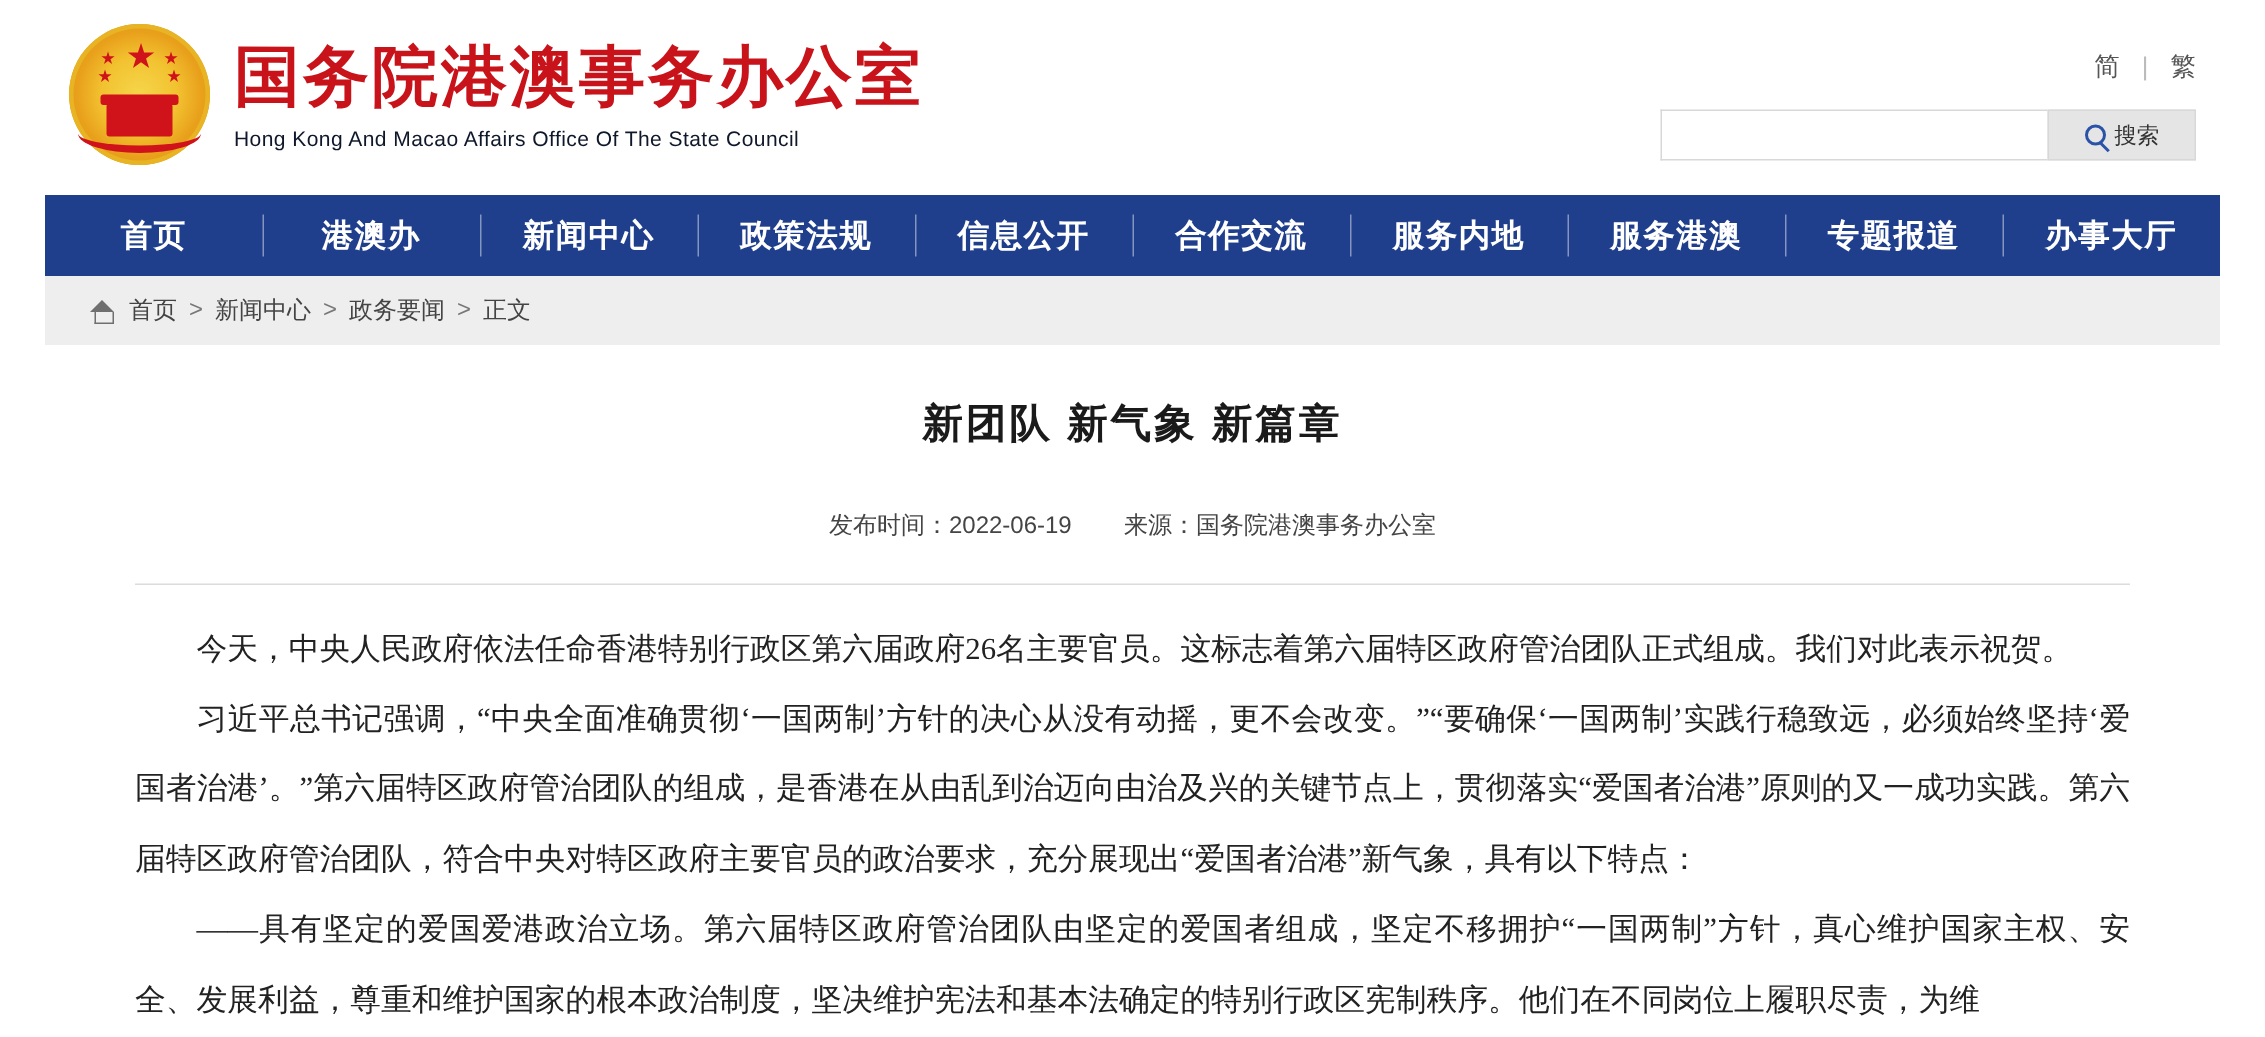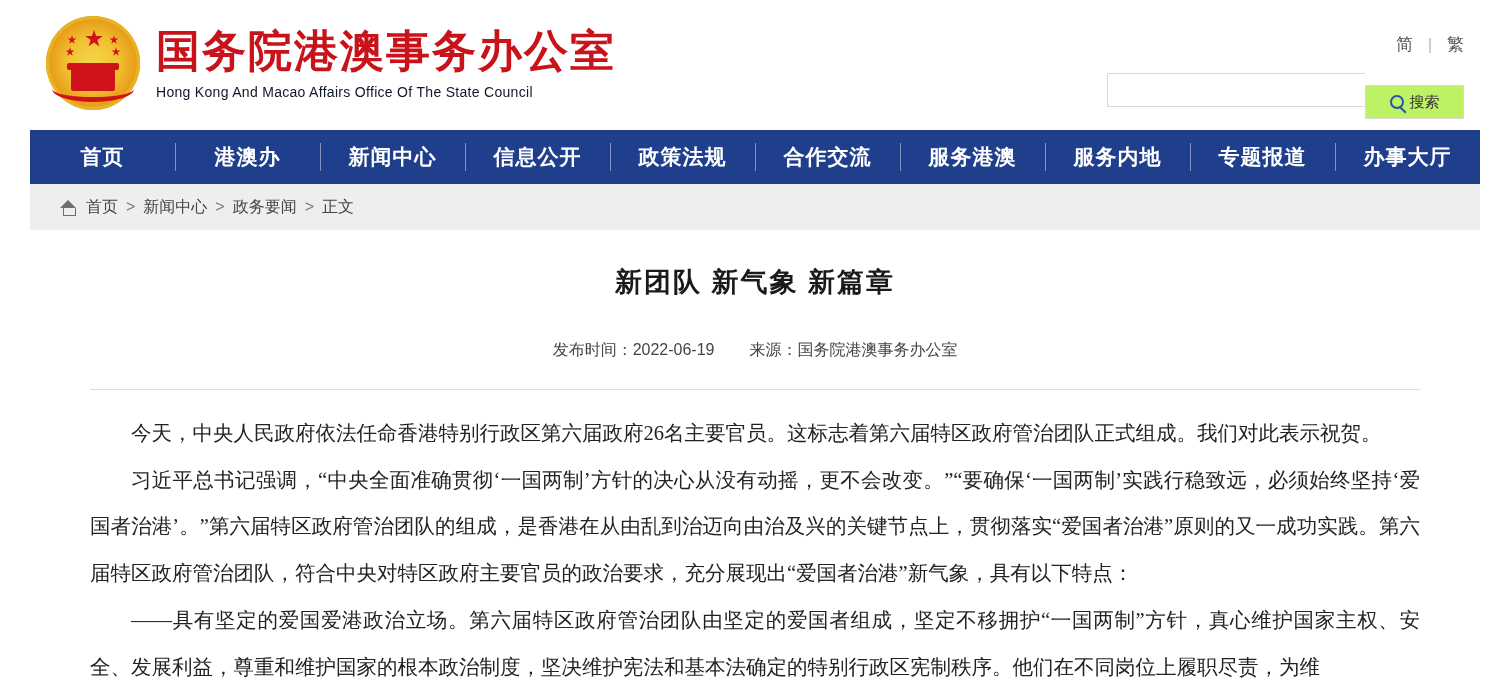--- a/index.html
+++ b/index.html
@@ -130,30 +130,29 @@
     border: 1px solid #d8d8d8;
     border-right: none;
     padding: 0 8px;
     font-size: 14px;
     outline: none;
     background: #fff;
   }
   .search-btn {
     width: 99px;
     height: 34px;
-    background: #bef264;
+    background: #e5e5e5;
     border: 1px solid #d8d8d8;
     display: flex;
     align-items: center;
     justify-content: center;
     gap: 6px;
     cursor: pointer;
     color: #333;
     font-size: 15px;
-    margin-top: 12px;
   }
   .search-btn .mag {
     display: inline-block;
     width: 14px; height: 14px;
     border: 2px solid #2a53a8;
     border-radius: 50%;
     position: relative;
   }
   .search-btn .mag:after {
     content: "";
@@ -303,25 +302,25 @@
         <span class="mag"></span>
         <span>搜索</span>
       </div>
     </div>
   </div>
 
   <div class="nav">
     <div class="nav-item">首页</div>
     <div class="nav-item">港澳办</div>
     <div class="nav-item">新闻中心</div>
+    <div class="nav-item">政策法规</div>
     <div class="nav-item">信息公开</div>
-    <div class="nav-item">政策法规</div>
     <div class="nav-item">合作交流</div>
+    <div class="nav-item">服务内地</div>
     <div class="nav-item">服务港澳</div>
-    <div class="nav-item">服务内地</div>
     <div class="nav-item">专题报道</div>
     <div class="nav-item">办事大厅</div>
   </div>
 
   <div class="crumbbar">
     <span class="home-icon"></span>
     <span class="crumb">首页</span>
     <span class="crumb-sep">&gt;</span>
     <span class="crumb">新闻中心</span>
     <span class="crumb-sep">&gt;</span>

